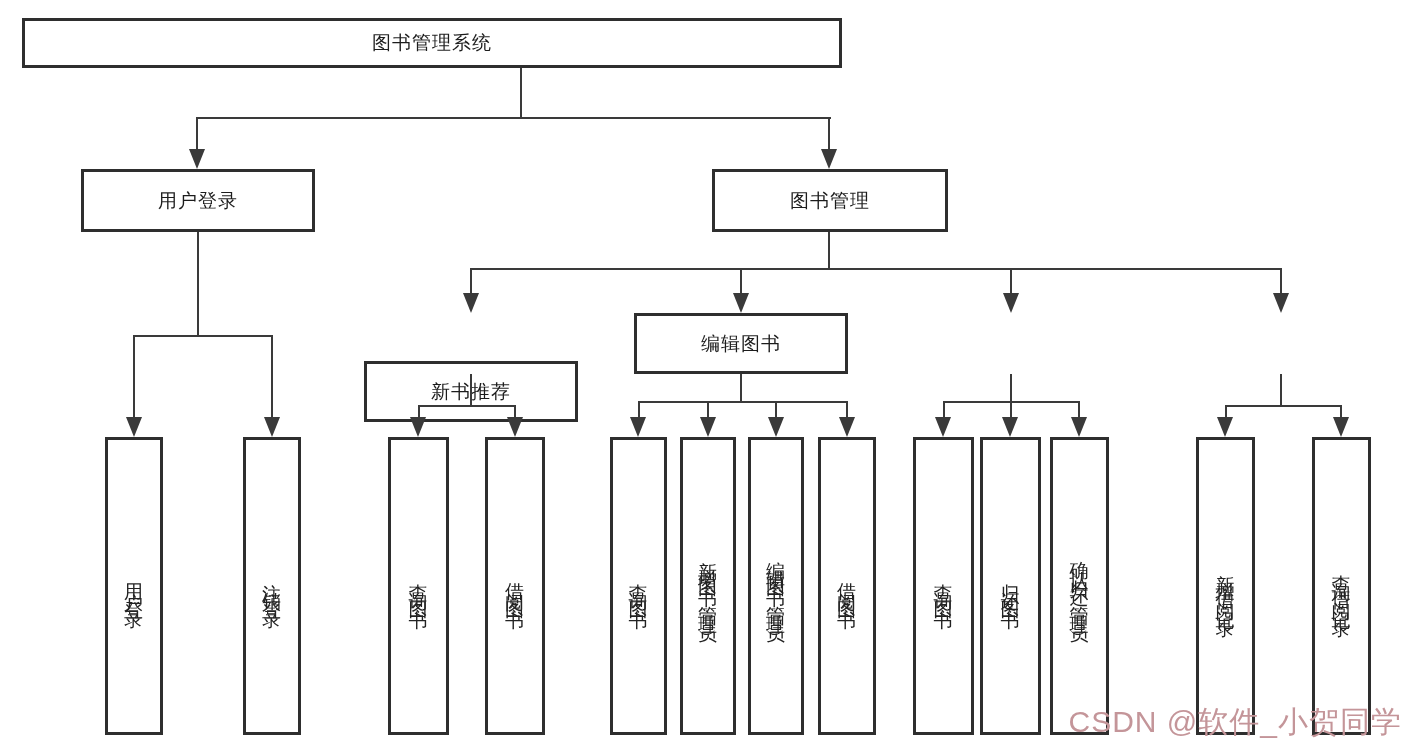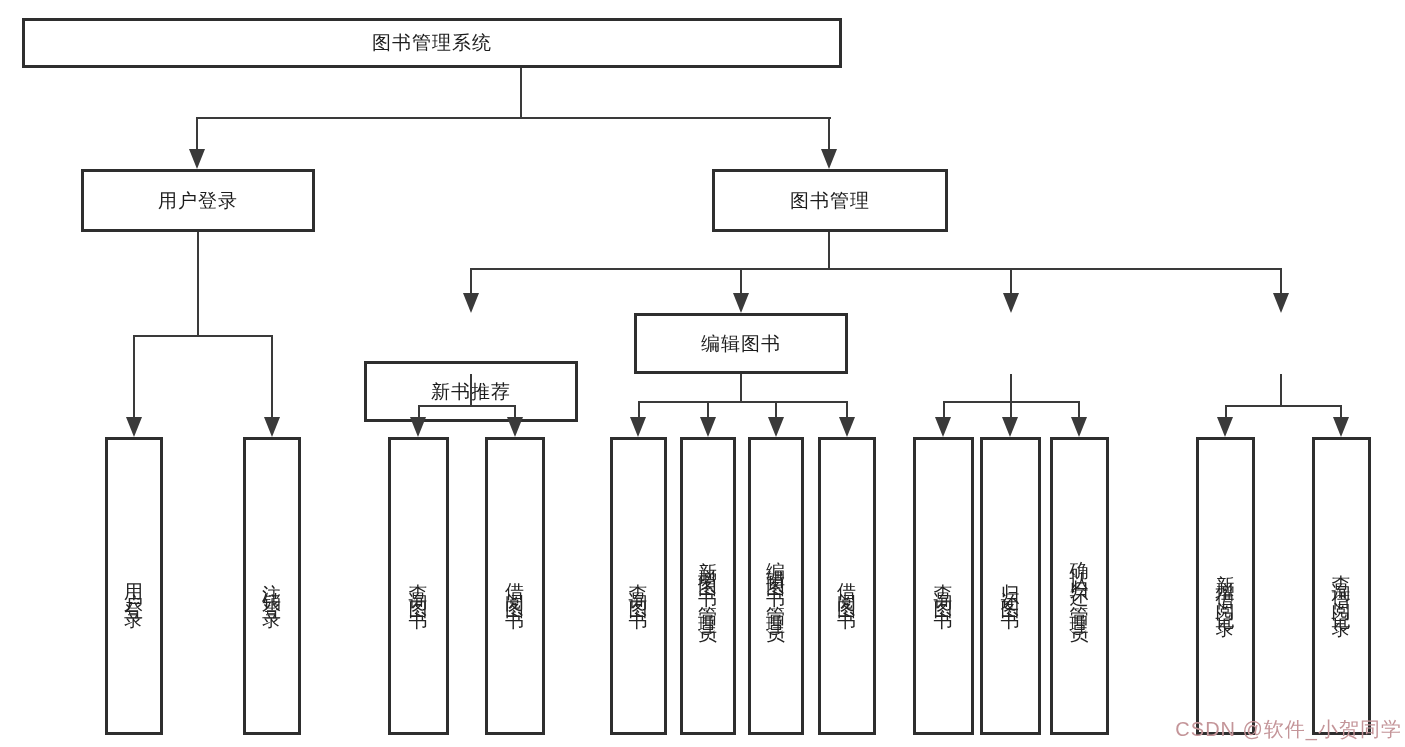--- a/index.html
+++ b/index.html
@@ -18,21 +18,21 @@
     font-size:19px; letter-spacing:9px; line-height:1; color:#222;
   }
   .line { position:absolute; background:#3a3a3a; }
   .arr {
     position:absolute; width:0; height:0;
     border-left:8px solid transparent; border-right:8px solid transparent;
     border-top:20px solid #3a3a3a;
   }
   .watermark {
     position:absolute; right:3px; bottom:4px;
-    font-size:20px; letter-spacing:1px; color:#c49599; white-space:nowrap;
+    font-size:30px; letter-spacing:1px; color:#c49599; white-space:nowrap;
   }
 </style>
 </head>
 <body>
 
 <div class="canvas">
 
   <div class="box h" style="left:22px; top:18px; width:820px; height:50px;">图书管理系统</div>
 
   <div class="box h" style="left:81px; top:169px; width:234px; height:63px;">用户登录</div>

